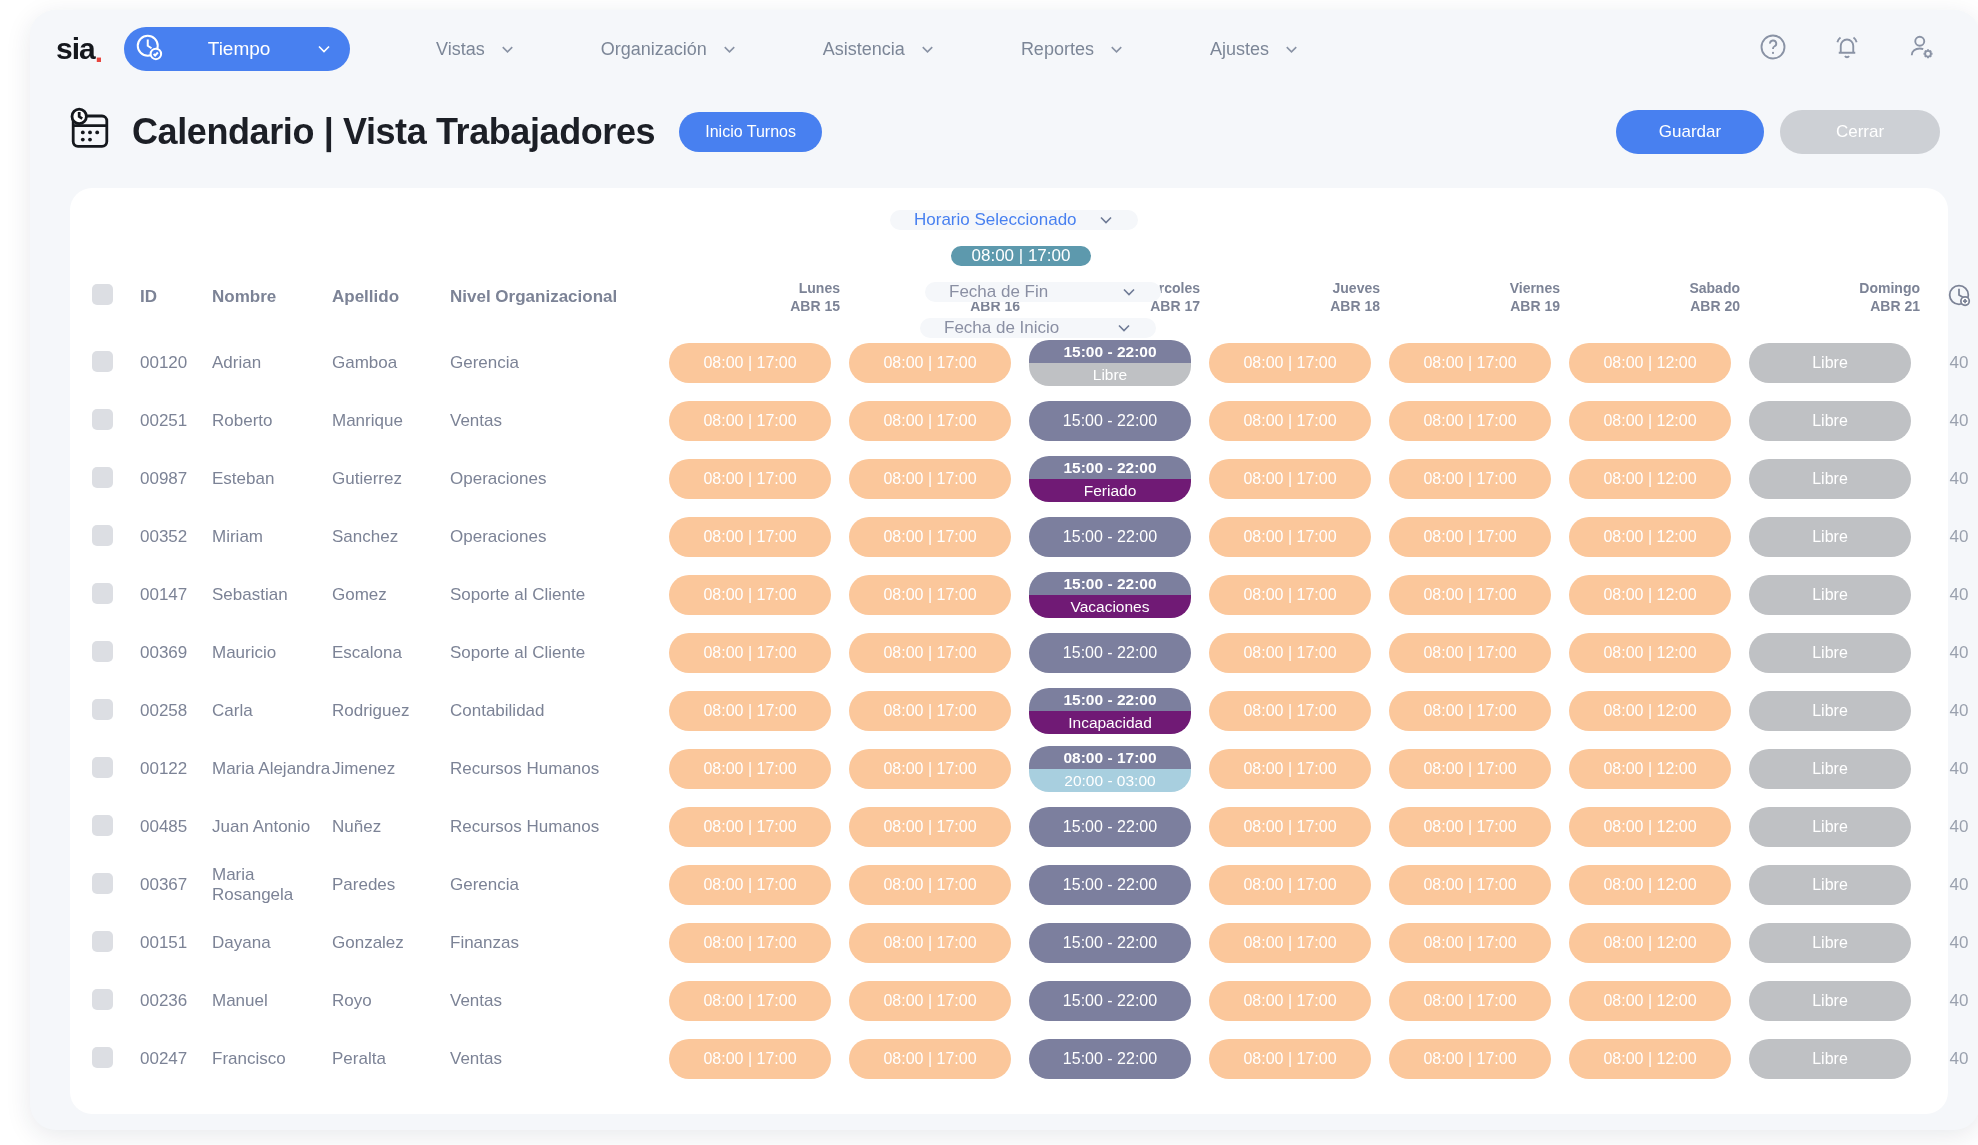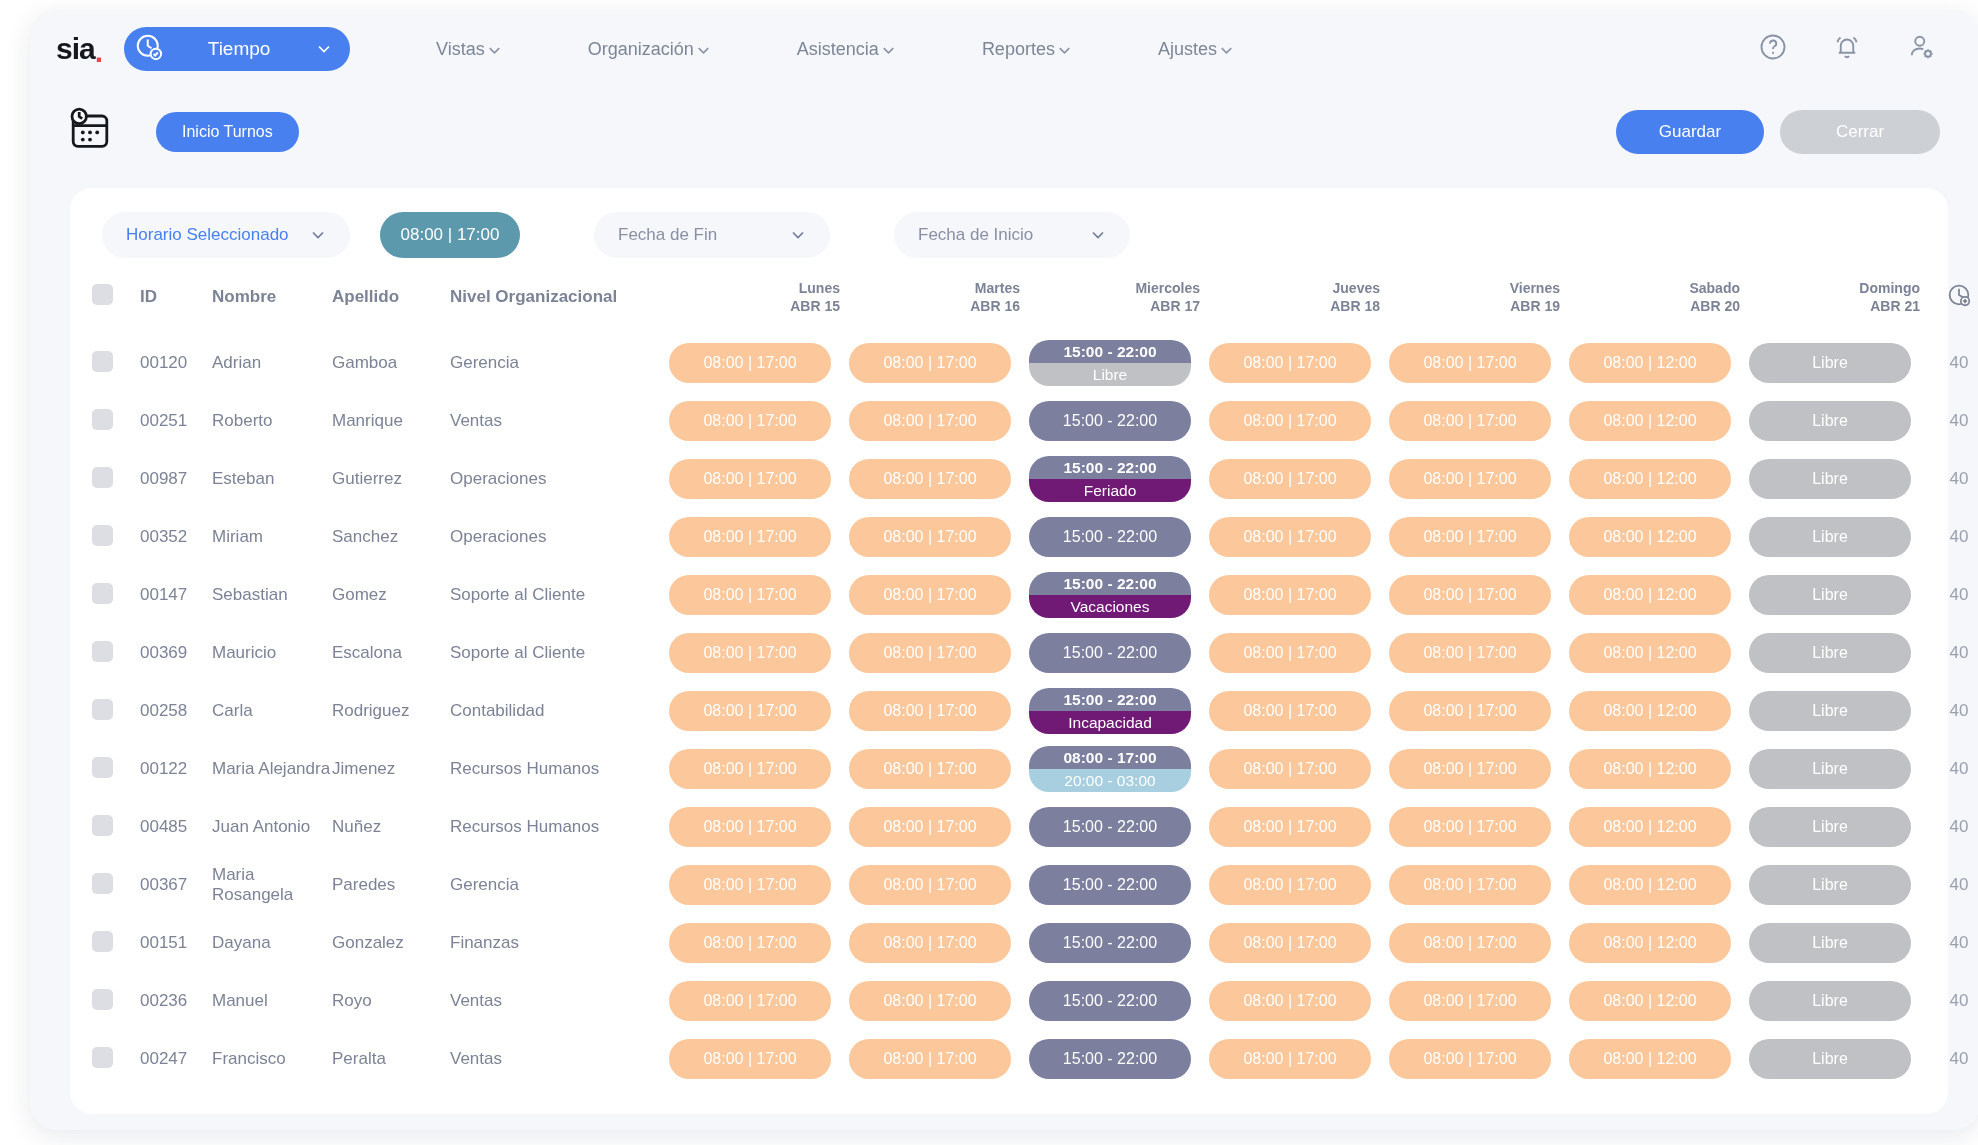--- a/index.html
+++ b/index.html
@@ -43,21 +43,21 @@
     display: flex; align-items: center;
     padding: 0 16px 0 10px;
     cursor: pointer;
   }
   .tiempo-pill .label {
     flex: 1; text-align: center;
     color: #fff; font-size: 19px;
   }
   .nav-links { display: flex; align-items: center; margin-left: 44px; }
   .nav-item {
-    display: flex; align-items: flex-end; 
+    display: flex; align-items: center; gap: 13px;
     color: #7c8697; font-size: 18px;
     padding: 0 42px;
     cursor: pointer; white-space: nowrap;
   }
   .nav-right {
     position: absolute; right: 44px; top: 0; height: 78px;
     display: flex; align-items: center; gap: 44px;
   }
   .nav-right .ico { cursor: pointer; display: block; }
 
@@ -107,20 +107,21 @@
     position: relative;
     height: 926px;
   }
 
   
   .filters {
     display: flex; align-items: center;
     height: 50px; gap: 16px;
     padding-left: 10px;
     position: relative;
+    flex-direction: column;
   }
   .select {
     height: 46px; border-radius: 24px;
     background: #f5f7fa;
     display: flex; align-items: center; justify-content: space-between;
     padding: 0 22px 0 24px;
     font-size: 17px; cursor: pointer;
   }
   .select.horario { width: 248px; color: #4880f0; }
   .select.fecha { width: 236px; color: #8a8fa3; }
@@ -317,20 +318,21 @@
         <path d="M3.6 9.8h16.8"></path>
         <circle cx="6.6" cy="5.2" r="3.6" fill="#ffffff" stroke="#15181d"></circle>
         <path d="M6.6 3v2.3l1.5 1"></path>
         <circle cx="8.4" cy="13.2" r=".95" fill="#15181d" stroke="none"></circle>
         <circle cx="12" cy="13.2" r=".95" fill="#15181d" stroke="none"></circle>
         <circle cx="15.6" cy="13.2" r=".95" fill="#15181d" stroke="none"></circle>
         <circle cx="8.4" cy="16.8" r=".95" fill="#15181d" stroke="none"></circle>
         <circle cx="12" cy="16.8" r=".95" fill="#15181d" stroke="none"></circle>
       </svg>
     </span>
+    <span class="page-title">Calendario | Vista Trabajadores</span>
     <button class="vista-turnos">Inicio Turnos</button>
 
     <div class="head-actions">
       <button class="btn-primary">Guardar</button>
       <button class="btn-muted">Cerrar</button>
     </div>
   </div>
 
   <div class="card">
 

